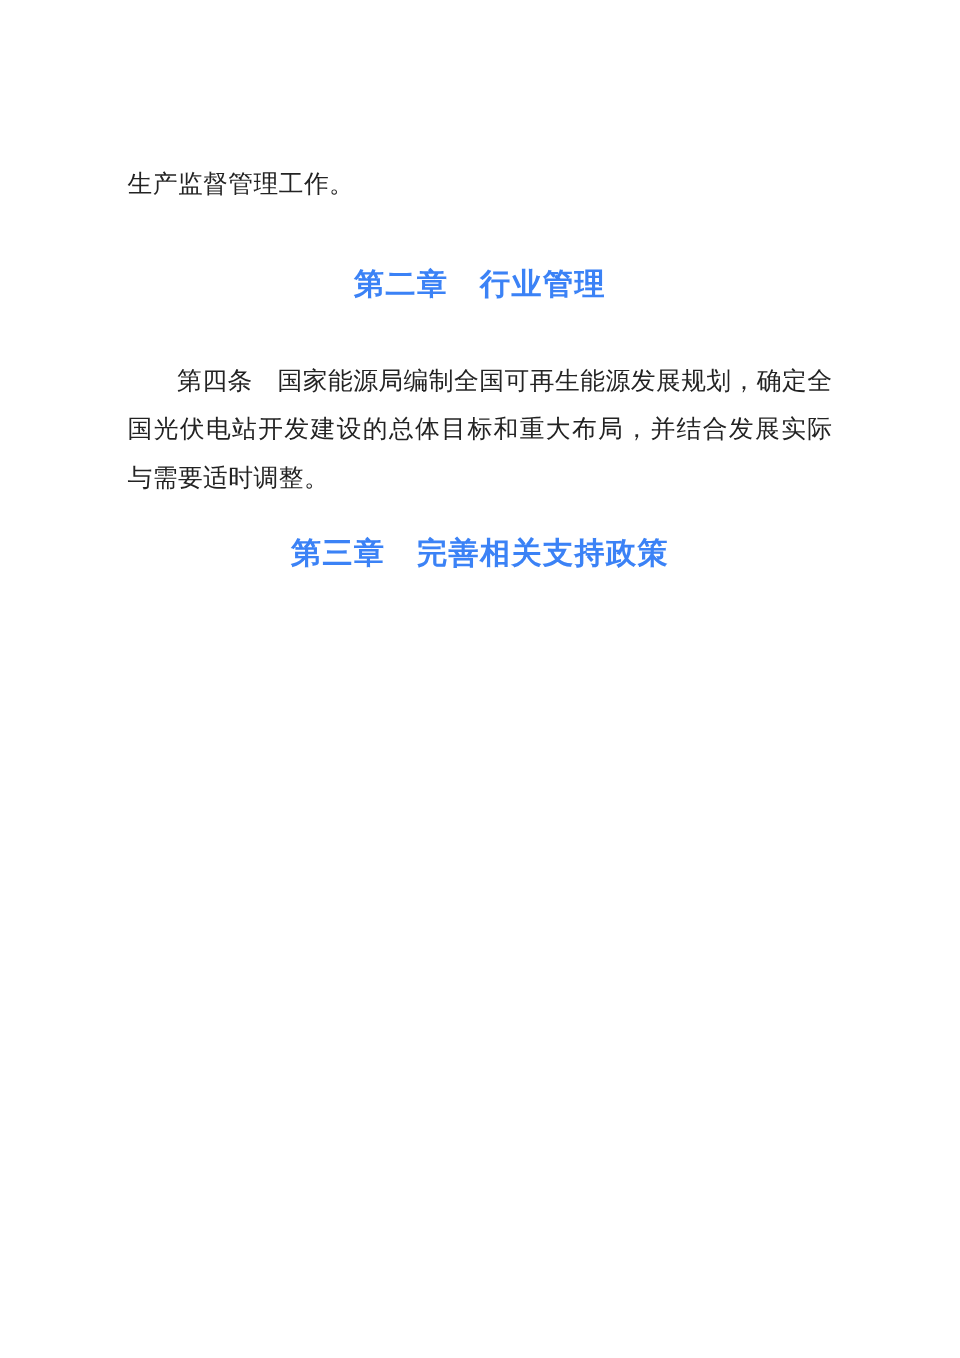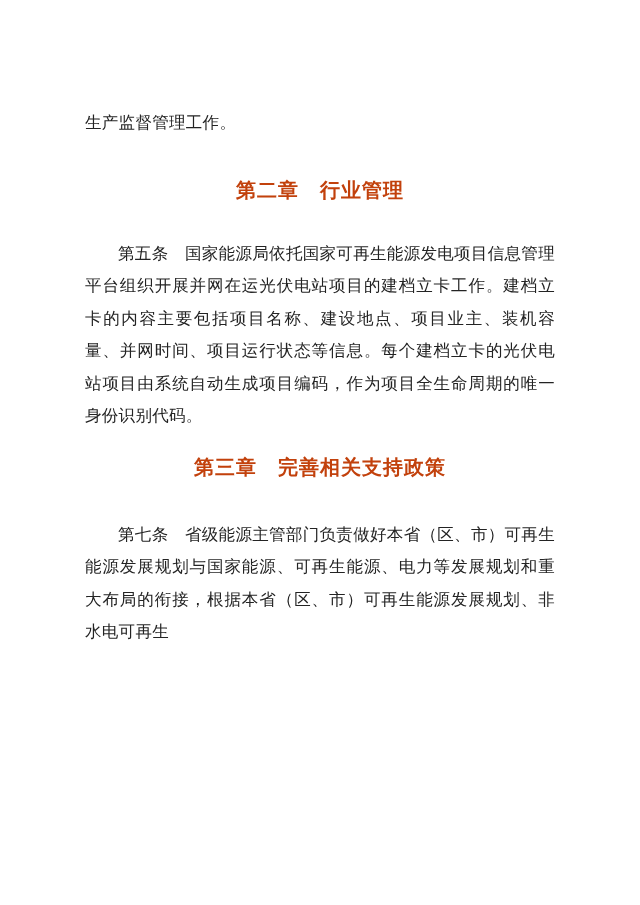--- a/index.html
+++ b/index.html
@@ -36,21 +36,21 @@
     text-indent: 0;
   }
   .chapter-heading {
     margin: 0;
     font-family: Liberation Serif, serif;
     font-weight: bold;
     font-size: 20px;
     line-height: 33px;
     letter-spacing: 1px;
     text-align: center;
-    color: #c2410c;
+    color: #3b82f6;
   }
   .chapter-heading.ch2 {
     margin-top: 34px;
     margin-bottom: 31px;
   }
   .chapter-heading.ch3 {
     margin-top: 18px;
     margin-bottom: 35px;
   }
   .article-number {
@@ -71,24 +71,23 @@
 </head>
 <body>
 
 <div class="page">
   <div class="content">
 
     <p class="body-para continuation">生产监督管理工作。</p>
 
     <h2 class="chapter-heading ch2">第二章　行业管理</h2>
 
+    <p class="body-para indent"><span class="article-number">第四条</span><span>国家能源局编制全国可再生能源发展规划，确定全国光伏电站开发建设的总体目标和重大布局，并结合发展实际与需要适时调整。</span></p>
 
-    <p class="body-para indent"><span class="article-number">第五条</span><span>国家能源局依托国家可再生能源发电项目信息管理平台组织开展并网在运光伏电站项目的建档立卡工作。建档立卡的内容主要包括项目名称、建设地点、项目业主、装机容量、并网时间、项目运行状态等信息。每个建档立卡的光伏电站项目由系统自动生成项目编码，作为项目全生命周期的唯一身份识别代码。</span></p>
 
 
     <h2 class="chapter-heading ch3">第三章　完善相关支持政策</h2>
 
-    <p class="body-para indent"><span class="article-number">第七条</span><span>省级能源主管部门负责做好本省（区、市）可再生能源发展规划与国家能源、可再生能源、电力等发展规划和重大布局的衔接，根据本省（区、市）可再生能源发展规划、非水电可再生</span></p>
 
   </div>
 
   <div class="page-number">2</div>
 </div>
 
 </body></html>

